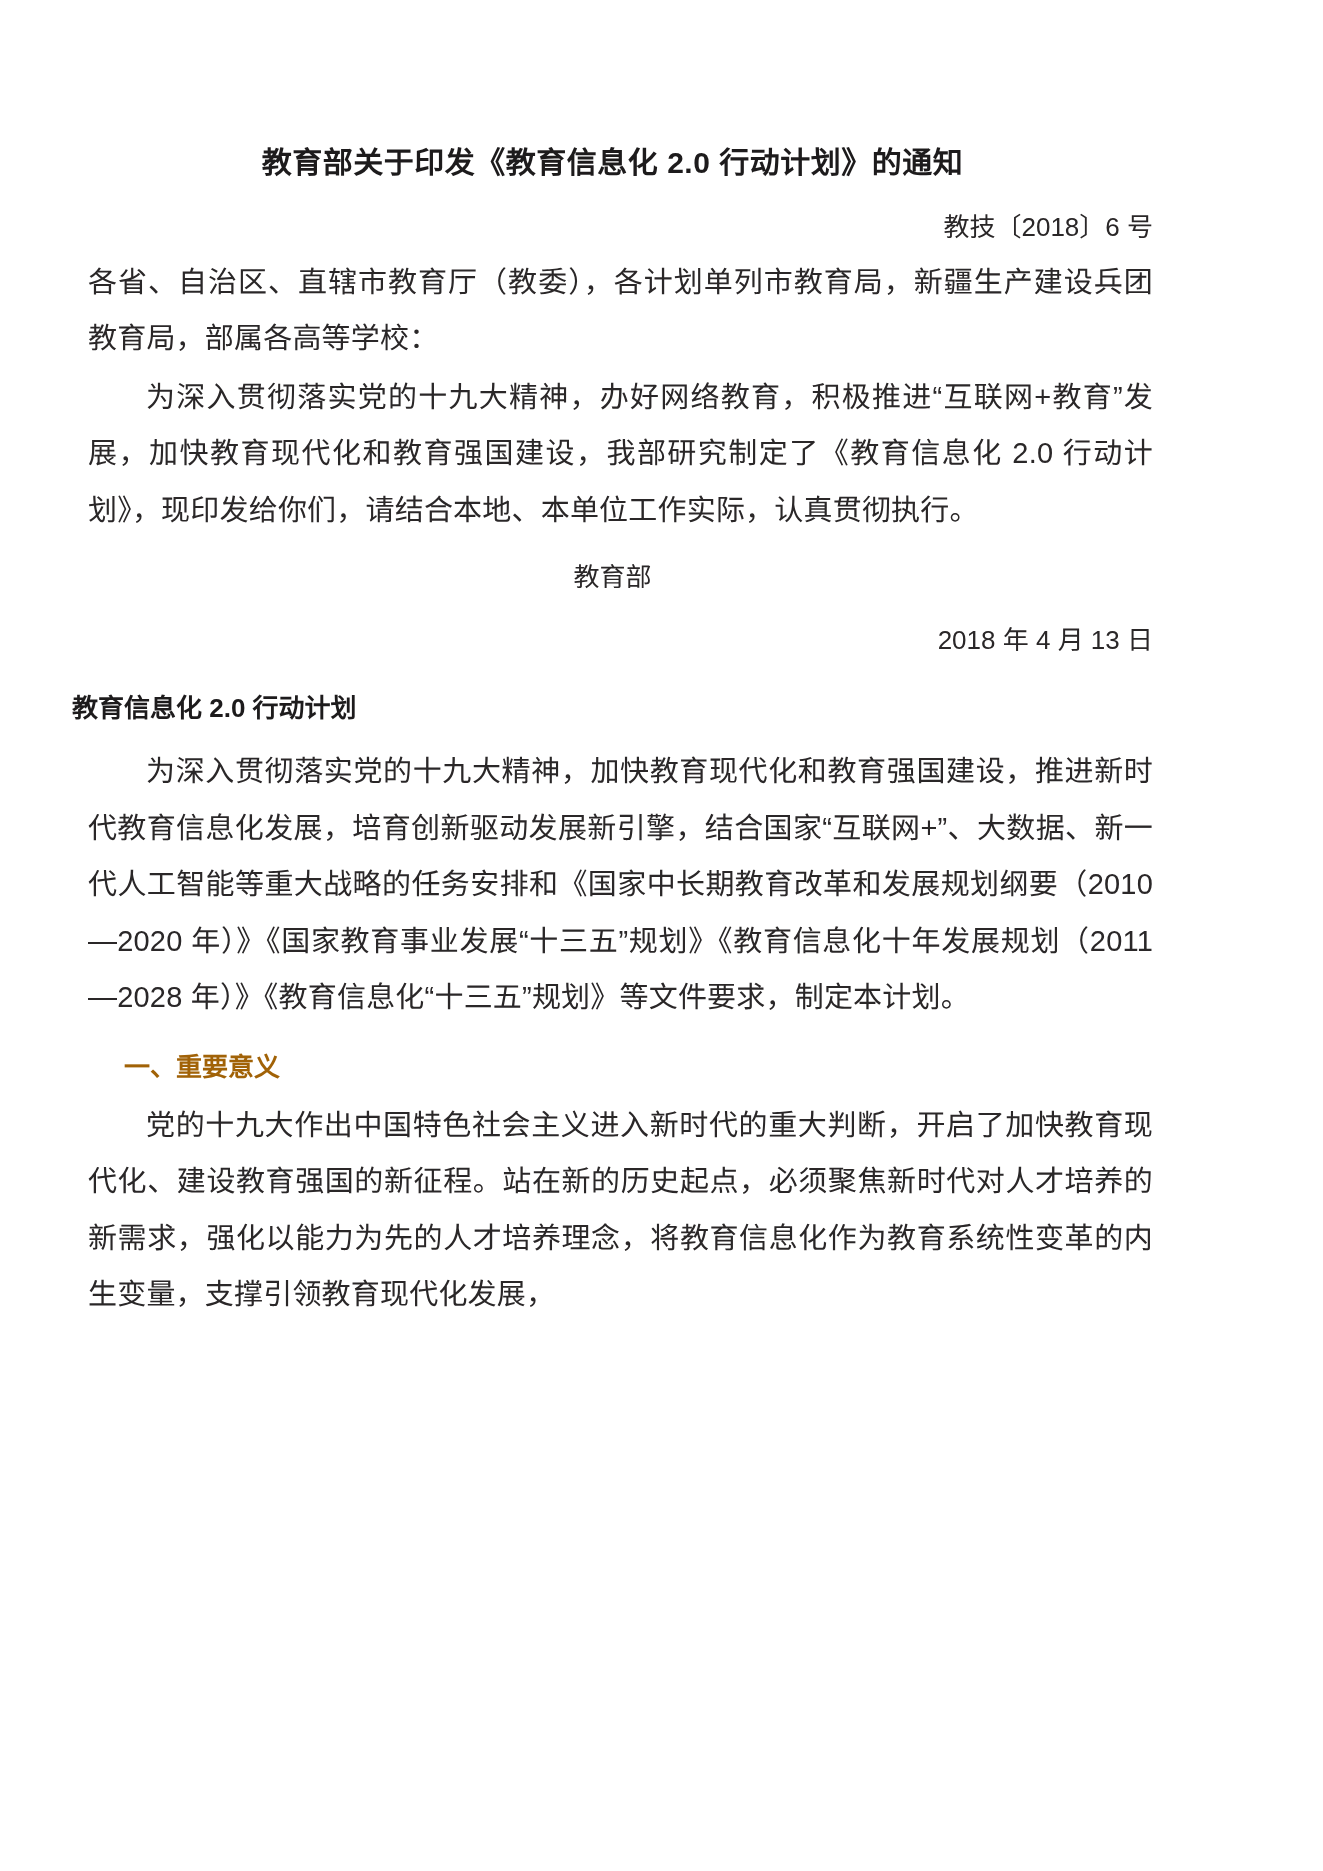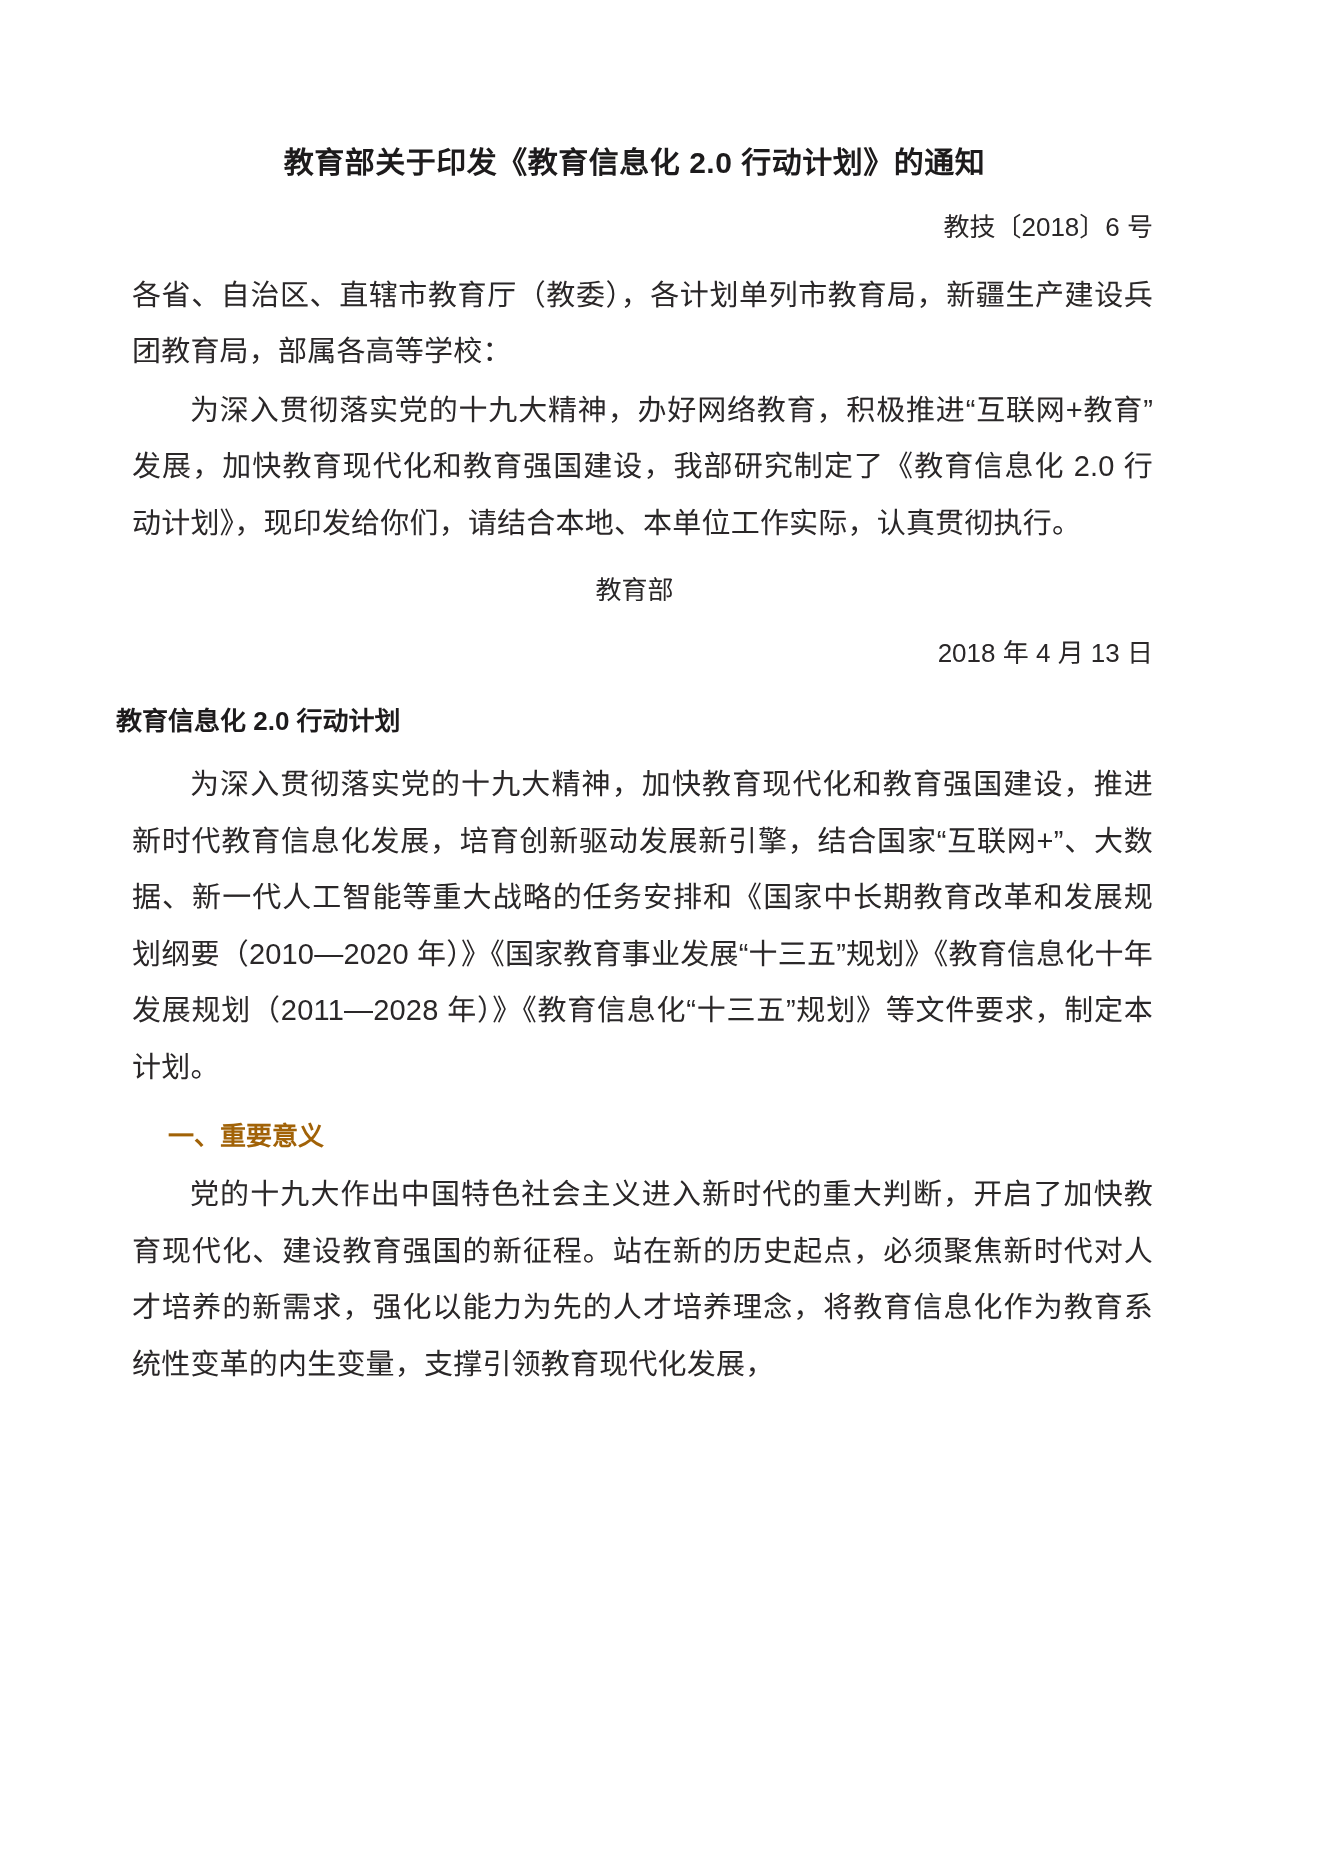--- a/index.html
+++ b/index.html
@@ -11,37 +11,37 @@
     font-family: "Liberation Sans", "DejaVu Sans", sans-serif;
     color: #231f20;
   }
   .page {
     position: relative;
     width: 1323px;
     height: 1871px;
     margin: 0 auto;
     background: #ffffff;
     box-sizing: border-box;
-    padding: 120px 170px 0 116px;
+    padding: 120px 170px 0 72px;
     overflow: hidden;
   }
   .doc-title {
     text-align: center;
     font-size: 30px;
     font-weight: bold;
     letter-spacing: 0.5px;
     line-height: 1.5;
     margin: 20px 0 22px 0;
     color: #1d1b1c;
   }
   .doc-number {
     text-align: right;
     font-size: 26px;
     line-height: 1.6;
-    margin: 0 0 18px 0;
+    margin: 0 0 5px 0;
     color: #2a2728;
   }
   p.body-text {
     font-size: 29px;
     line-height: 1.95;
     margin: 0 0 2px 16px;
     text-align: justify;
     text-justify: inter-ideograph;
     color: #2a2728;
     letter-spacing: 0.2px;

